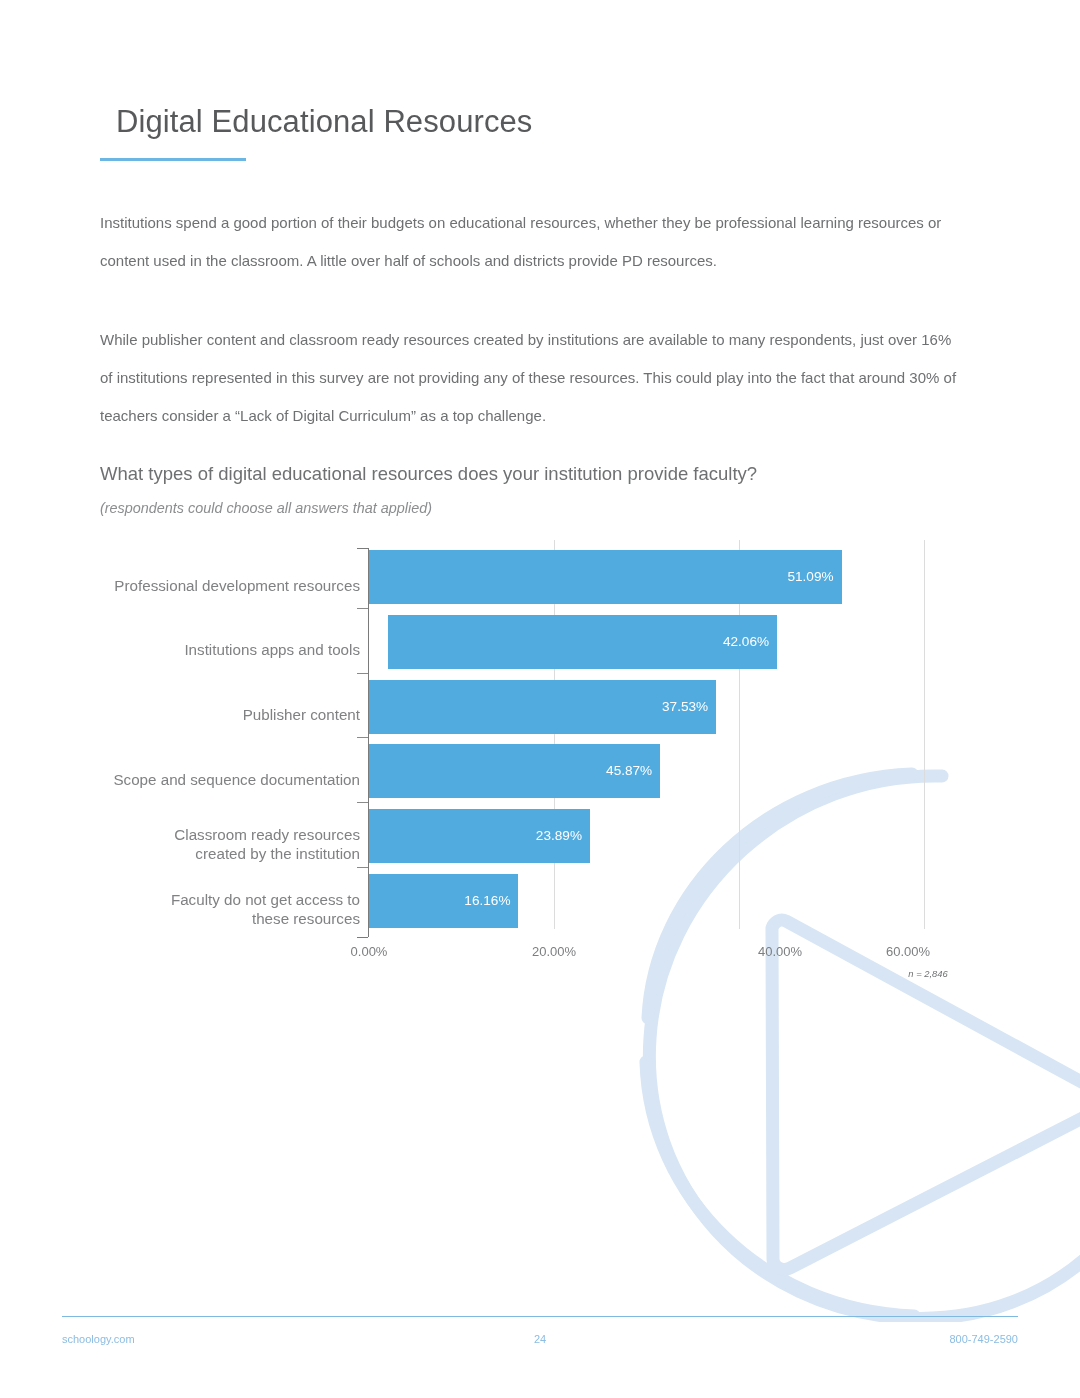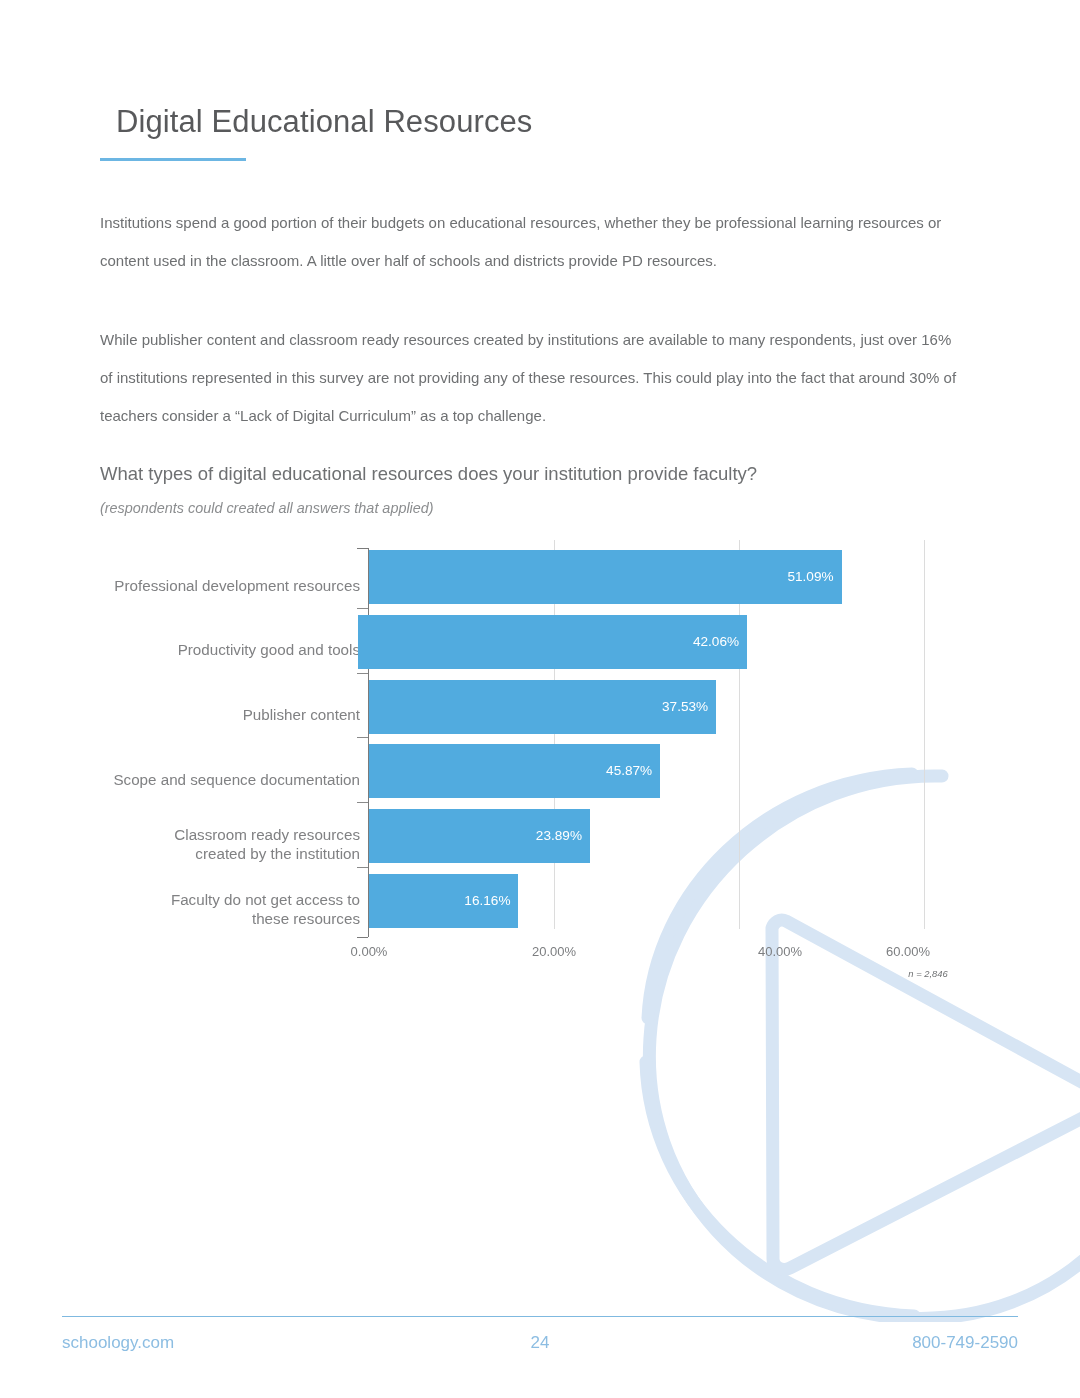--- a/index.html
+++ b/index.html
@@ -196,21 +196,21 @@
     position: absolute;
     left: 62px;
     top: 1316px;
     width: 956px;
     height: 1px;
     background: #7fb9e0;
   }
   .footer-text {
     position: absolute;
     top: 1333px;
-    font-size: 17px;
+    font-size: 11px;
     color: #8cbde2;
     font-family: "Liberation Sans", sans-serif;
     white-space: nowrap;
   }
   #footer-site { left: 62px; }
   #footer-page { left: 540px; transform: translateX(-50%); }
   #footer-phone { right: 62px; }
 </style>
 </head>
 <body>
@@ -224,21 +224,21 @@
 
 <div id="page">
 
   <h1 id="page-title">Digital Educational Resources</h1>
   <div id="title-rule"></div>
 
   <p class="body-para" id="para-1">Institutions spend a good portion of their budgets on educational resources, whether they be professional learning resources or content used in the classroom. A little over half of schools and districts provide PD resources.</p>
   <p class="body-para" id="para-2">While publisher content and classroom ready resources created by institutions are available to many respondents, just over 16% of institutions represented in this survey are not providing any of these resources. This could play into the fact that around 30% of teachers consider a “Lack of Digital Curriculum” as a top challenge.</p>
 
   <p id="chart-question">What types of digital educational resources does your institution provide faculty?</p>
-  <p id="chart-subtitle">(respondents could created all answers that applied)</p>
+  <p id="chart-subtitle">(respondents could choose all answers that applied)</p>
 
   <div id="chart">
 
     <div id="gridlines">
         <div class="gridline" style="left: 554px;"></div>
         <div class="gridline" style="left: 739px;"></div>
         <div class="gridline" style="left: 924px;"></div>
       </div>
 
     <div id="axis-y-line"></div>
@@ -247,33 +247,33 @@
         <div class="y-tick" style="top: 132.6px;"></div>
         <div class="y-tick" style="top: 197.4px;"></div>
         <div class="y-tick" style="top: 262.2px;"></div>
         <div class="y-tick" style="top: 327px;"></div>
         <div class="axis-cap" style="top: 8px;"></div>
         <div class="axis-cap" style="top: 397px;"></div>
       </div>
 
     <div id="cat-labels">
         <div class="cat-label" style="top: 27.5px;">Professional development resources</div>
-        <div class="cat-label" style="top: 92.3px;">Productivity good and tools</div>
+        <div class="cat-label" style="top: 92.3px;">Institutions apps and tools</div>
         <div class="cat-label" style="top: 157.1px;">Publisher content</div>
         <div class="cat-label" style="top: 221.9px;">Scope and sequence documentation</div>
         <div class="cat-label" style="top: 277.2px;">Classroom ready resources<br>created by the institution</div>
         <div class="cat-label" style="top: 342px;">Faculty do not get access to<br>these resources</div>
       </div>
 
     <div id="bars">
         <div class="bar-row" style="top: 10px; left: 369px; width: 472.582px;">
           <div class="bar" style="width: 472.582px; background: rgb(81, 171, 223);"></div>
           <div class="bar-value">51.09%</div>
         </div>
-        <div class="bar-row" style="top: 74.8px; left: 358px; width: 389.055px;">
+        <div class="bar-row" style="top: 74.8px; left: 388px; width: 389.055px;">
           <div class="bar" style="width: 389.055px; background: rgb(81, 171, 223);"></div>
           <div class="bar-value">42.06%</div>
         </div>
         <div class="bar-row" style="top: 139.6px; left: 369px; width: 347.152px;">
           <div class="bar" style="width: 347.152px; background: rgb(81, 171, 223);"></div>
           <div class="bar-value">37.53%</div>
         </div>
         <div class="bar-row" style="top: 204.4px; left: 369px; width: 291.19px;">
           <div class="bar" style="width: 291.19px; background: rgb(81, 171, 223);"></div>
           <div class="bar-value">45.87%</div>

